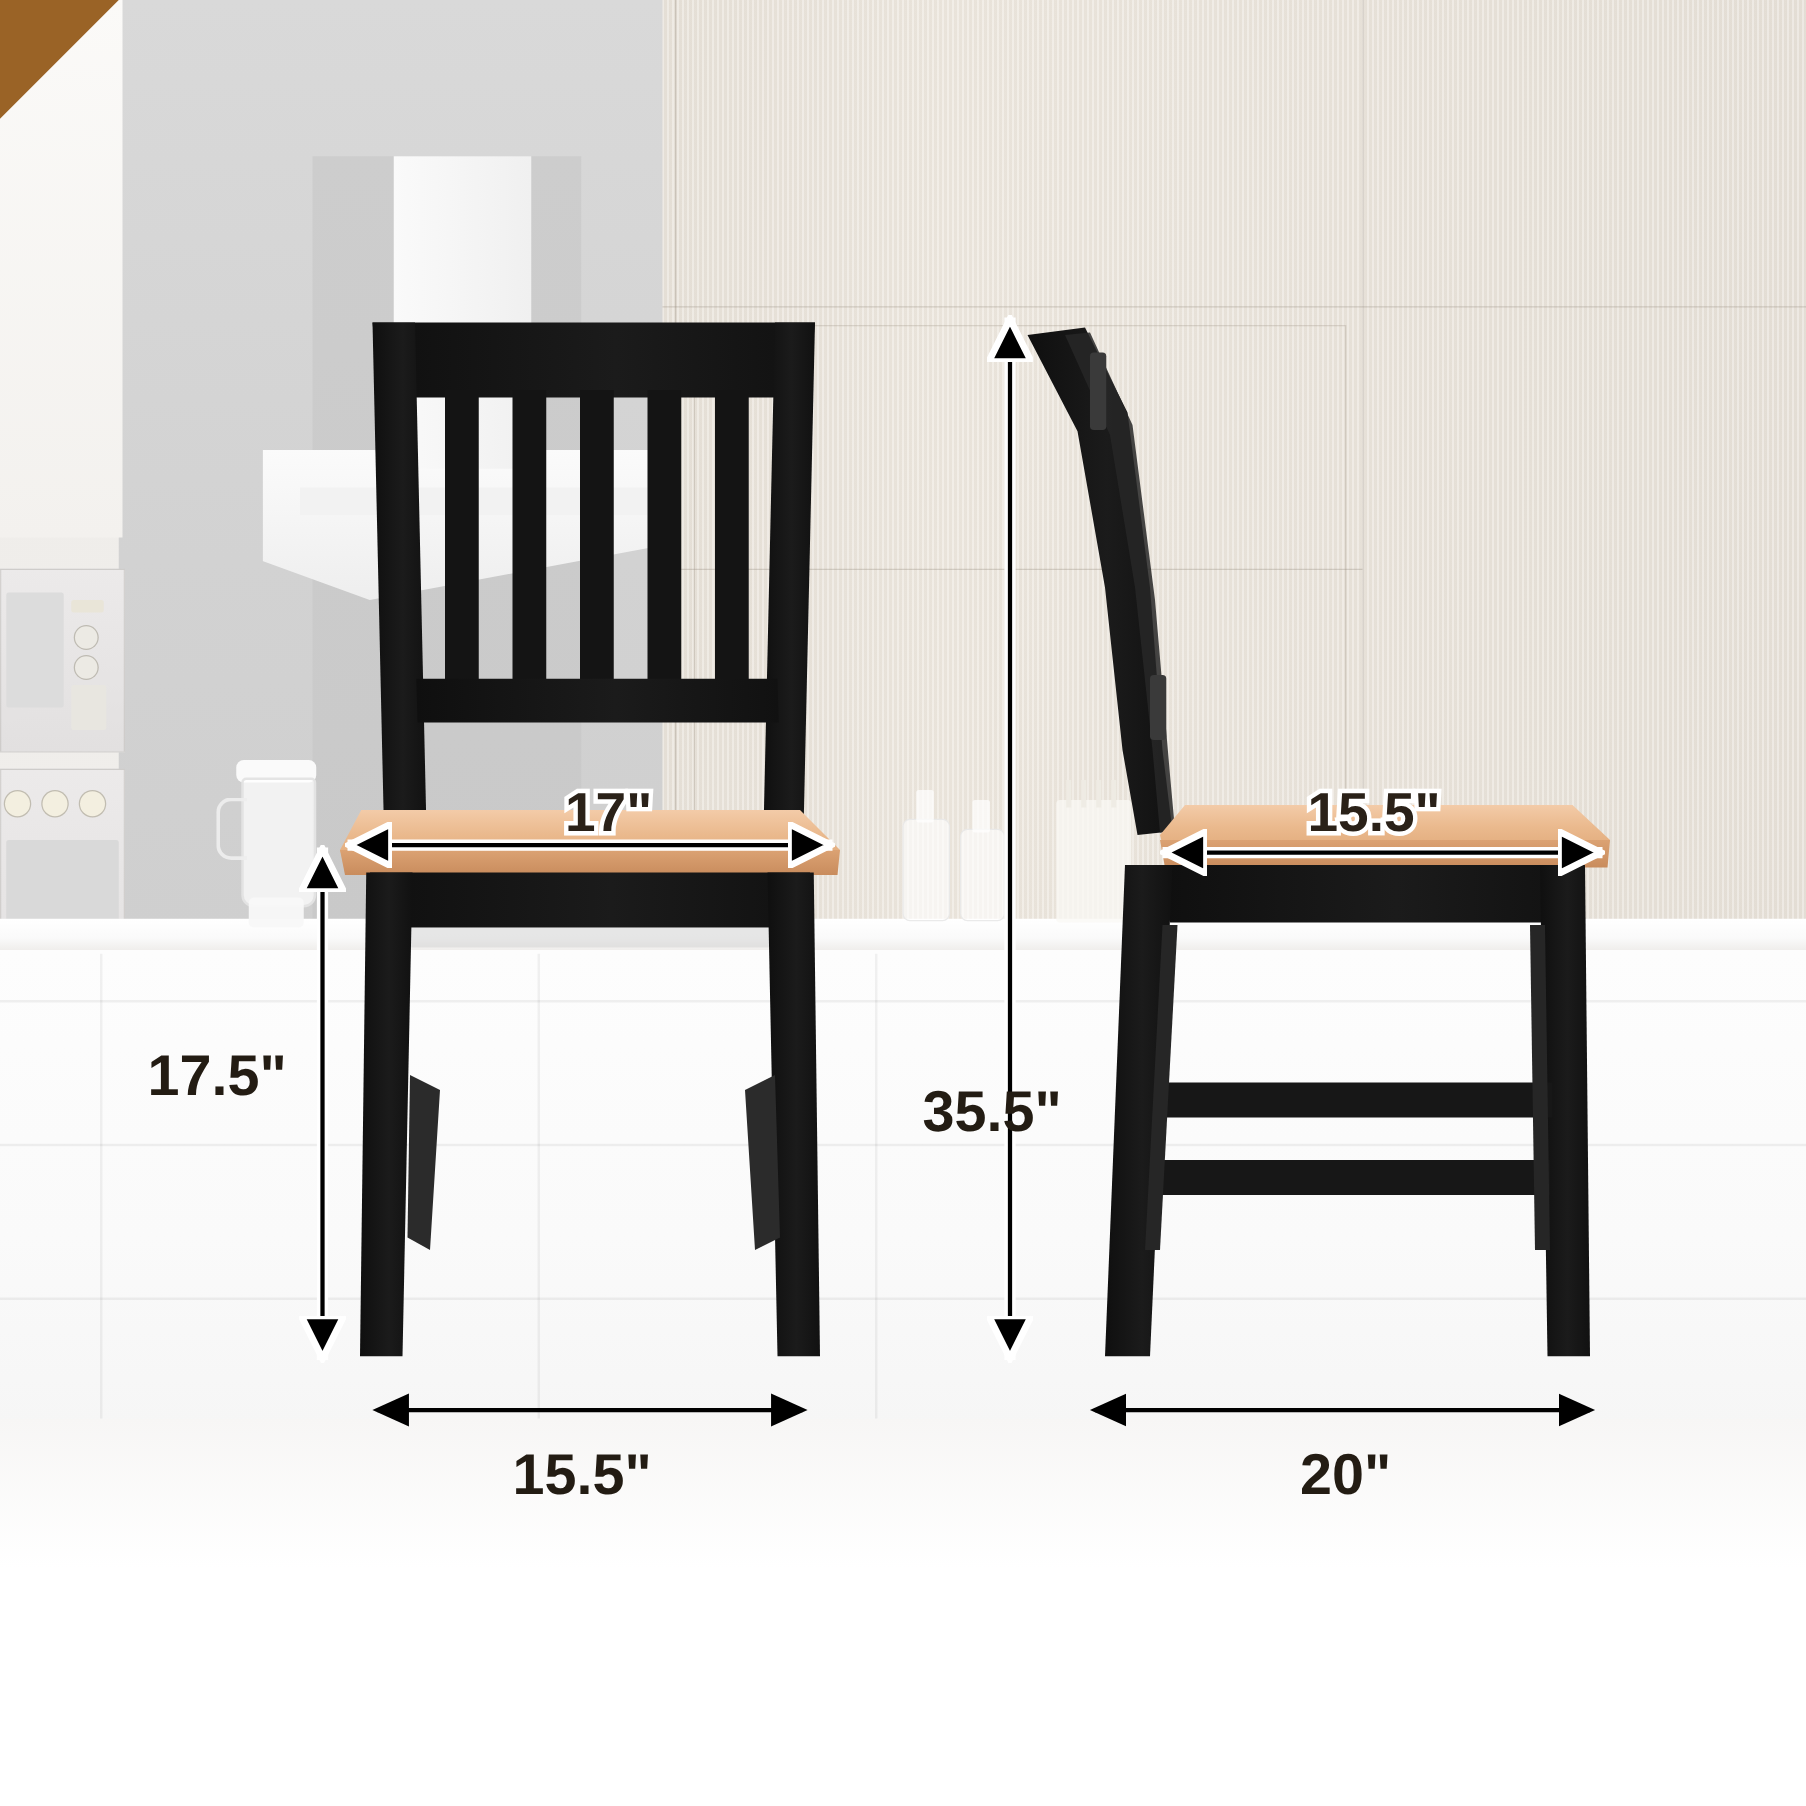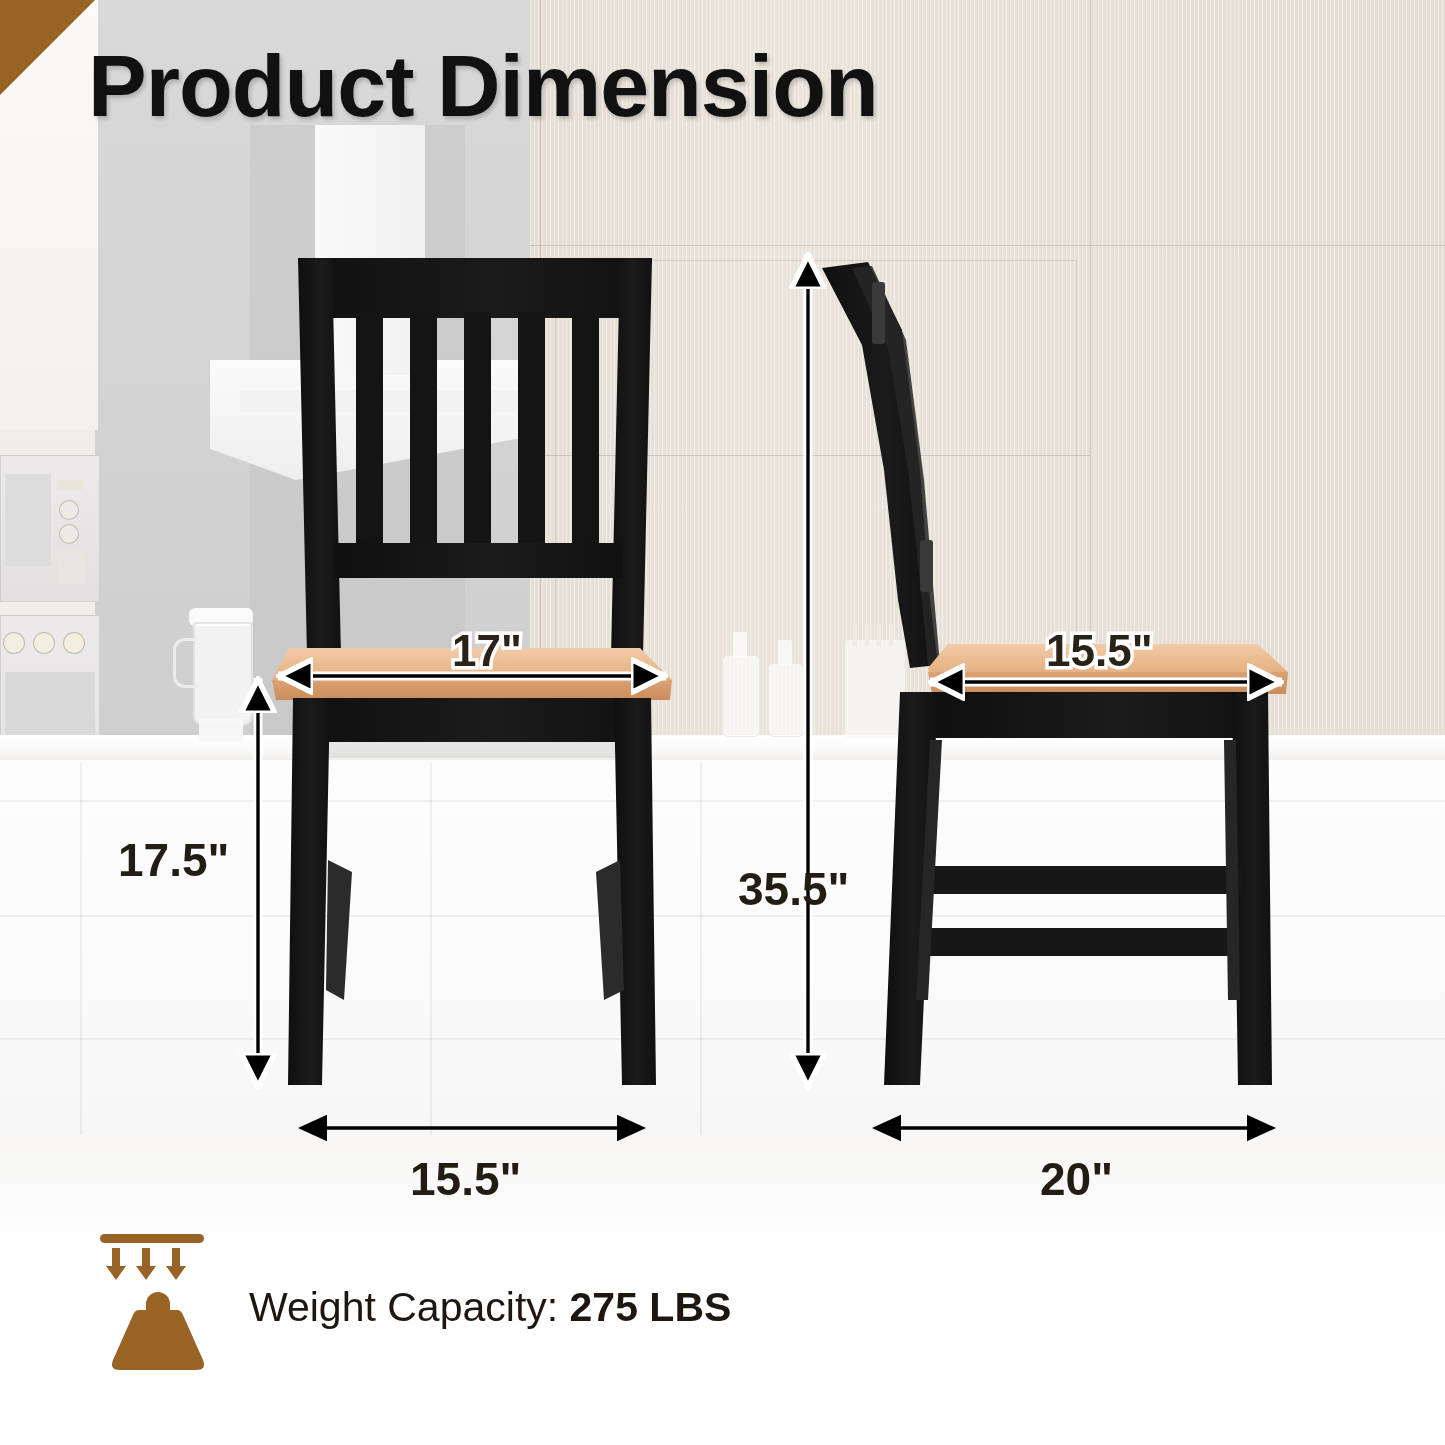--- a/index.html
+++ b/index.html
@@ -156,21 +156,20 @@
     <div class="knifeblock">
       <i style="left:8px;"></i>
       <i style="left:20px;"></i>
       <i style="left:32px;"></i>
       <i style="left:44px;"></i>
     </div>
   </div>
 
   <div class="corner"></div>
 
-  <div class="title">Product Dimension</div>
 
   <svg class="chairs" viewBox="0 0 1445 1445">
     <defs>
       <linearGradient id="woodTop" x1="0" y1="0" x2="0" y2="1">
         <stop offset="0%" stop-color="#f3cba8"></stop>
         <stop offset="45%" stop-color="#eab98d"></stop>
         <stop offset="100%" stop-color="#e0a878"></stop>
       </linearGradient>
       <linearGradient id="woodEdge" x1="0" y1="0" x2="0" y2="1">
         <stop offset="0%" stop-color="#dba273"></stop>
@@ -286,32 +285,14 @@
   <div class="dim-label onseat" style="left:1046px;top:626px;">15.5"</div>
 
   <div class="dim-label outside" style="left:118px;top:833px;">17.5"</div>
 
   <div class="dim-label outside" style="left:738px;top:862px;">35.5"</div>
 
   <div class="dim-label outside" style="left:410px;top:1152px;">15.5"</div>
 
   <div class="dim-label outside" style="left:1040px;top:1152px;">20"</div>
 
-  <div class="wcap">
-    <svg class="wicon" viewBox="0 0 126 150">
-      <rect x="5" y="2" width="104" height="9" rx="4.5" fill="#9a6326"></rect>
-      <g fill="#9a6326">
-        <rect x="17" y="16" width="8" height="22"></rect>
-        <path d="M11 34 L31 34 L21 48 Z"></path>
-        <rect x="47" y="16" width="8" height="22"></rect>
-        <path d="M41 34 L61 34 L51 48 Z"></path>
-        <rect x="77" y="16" width="8" height="22"></rect>
-        <path d="M71 34 L91 34 L81 48 Z"></path>
-      </g>
-      <path d="M51 72 a12 12 0 0 1 24 0 v8 h-24 z" fill="#9a6326"></path>
-      <path d="M44 78 q-4 0 -6 5 L18 128 q-4 10 7 10 h76 q11 0 7 -10 L88 83 q-2 -5 -6 -5 z" fill="#9a6326"></path>
-    </svg>
-    <div class="wtext">
-      <span>Weight Capacity: </span><b>275 LBS</b>
-    </div>
-  </div>
 
 </div>
 
 </body></html>

